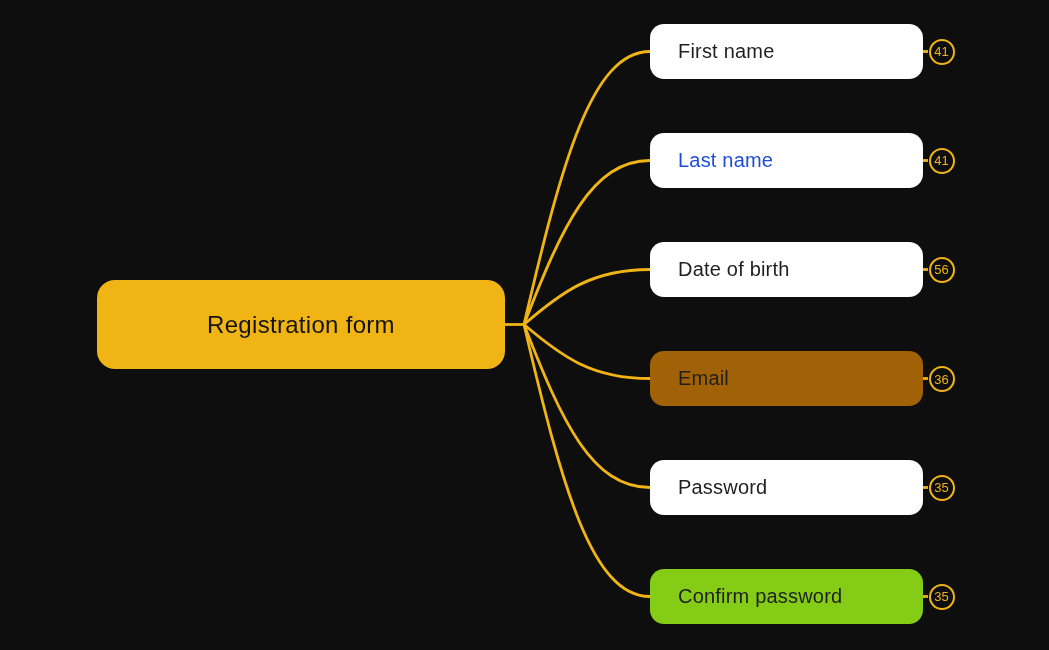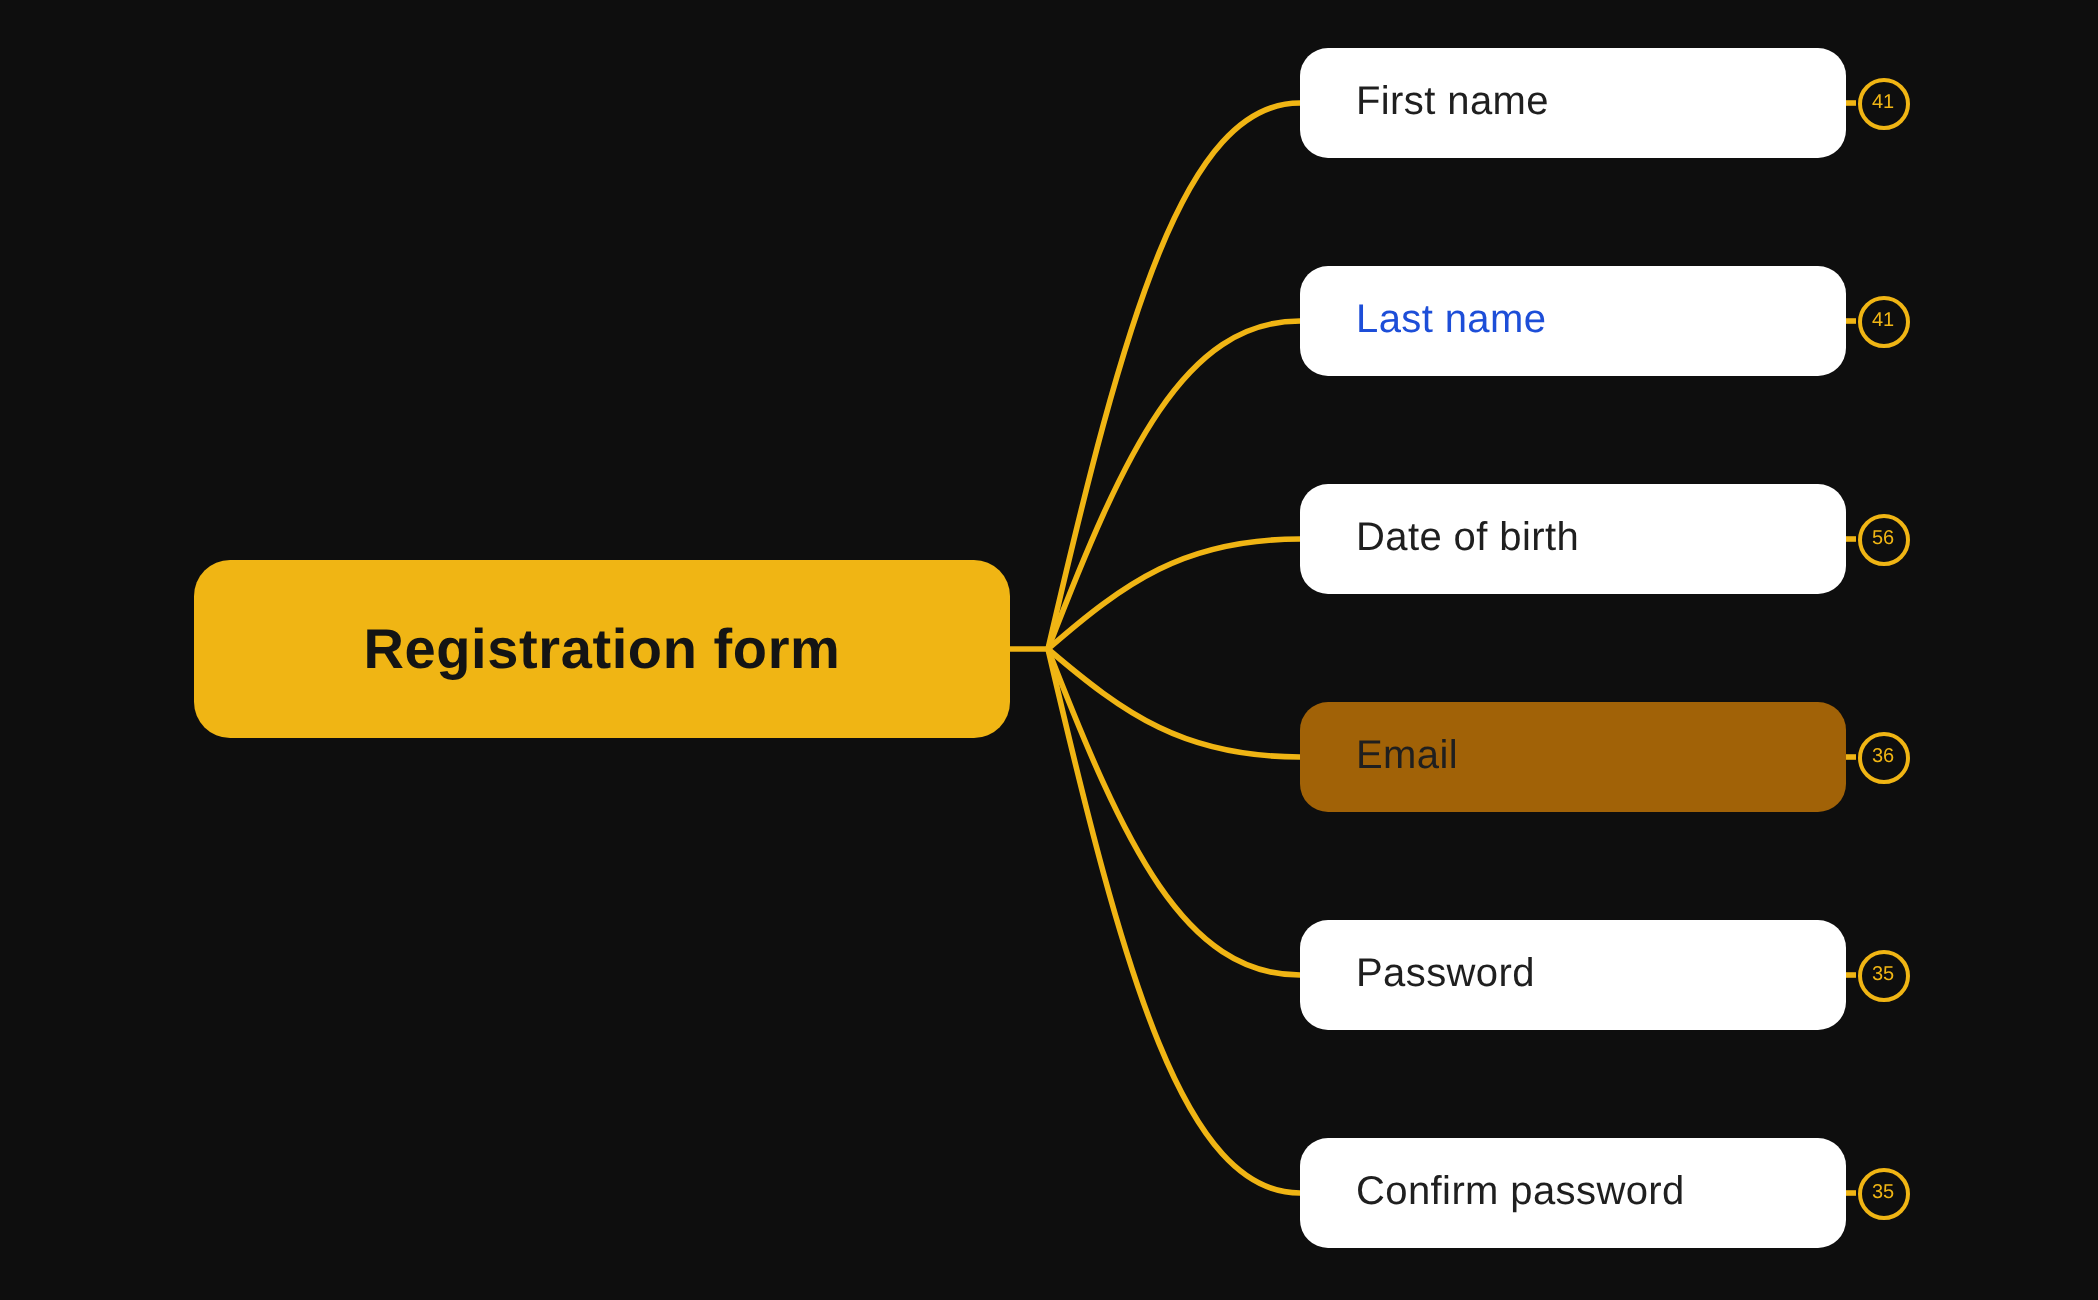--- a/index.html
+++ b/index.html
@@ -30,22 +30,22 @@
     width: 408px;
     height: 89px;
     border-radius: 18px;
     display: flex;
     align-items: center;
     justify-content: center;
     box-sizing: border-box;
     cursor: pointer;
   }
   .central-node .central-label {
-    font-size: 28px;
-    font-weight: 700;
+    font-size: 24px;
+    font-weight: 400;
     letter-spacing: 0.3px;
     white-space: nowrap;
   }
   .topic-node {
     position: absolute;
     border-radius: 14px;
     display: flex;
     align-items: center;
     box-sizing: border-box;
     padding-left: 28px;
@@ -60,21 +60,21 @@
   .count-badge {
     position: absolute;
     box-sizing: border-box;
     border-radius: 50%;
     display: flex;
     align-items: center;
     justify-content: center;
     cursor: pointer;
   }
   .badge-num {
-    font-size: 10px;
+    font-size: 13px;
     font-weight: 500;
     line-height: 1;
   }
 </style>
 </head>
 <body style="background: rgb(14, 14, 14);">
 
 <div class="canvas">
   <svg class="connector-svg" viewBox="0 0 1049 650" xmlns="http://www.w3.org/2000/svg">
       <path d="M 505 324.5 L 524 324.5" fill="none" stroke="#F0B514" stroke-width="2.8"></path>
@@ -125,21 +125,21 @@
       <span class="badge-num">36</span>
     </div>
 
     <div class="topic-node" style="left: 650px; top: 460px; width: 273px; height: 55px; background: rgb(255, 255, 255); color: rgb(31, 31, 31);">
       <span class="topic-label">Password</span>
     </div>
     <div class="count-badge" style="left: 928.5px; top: 474.5px; width: 26px; height: 26px; border: 2px solid rgb(240, 181, 20); color: rgb(240, 181, 20);">
       <span class="badge-num">35</span>
     </div>
 
-    <div class="topic-node" style="left: 650px; top: 569px; width: 273px; height: 55px; background: #ffffff; color: rgb(31, 31, 31);">
+    <div class="topic-node" style="left: 650px; top: 569px; width: 273px; height: 55px; background: #84cc16; color: rgb(31, 31, 31);">
       <span class="topic-label">Confirm password</span>
     </div>
     <div class="count-badge" style="left: 928.5px; top: 583.5px; width: 26px; height: 26px; border: 2px solid rgb(240, 181, 20); color: rgb(240, 181, 20);">
       <span class="badge-num">35</span>
     </div>
   </div>
 
 </div>
 
 </body></html>

